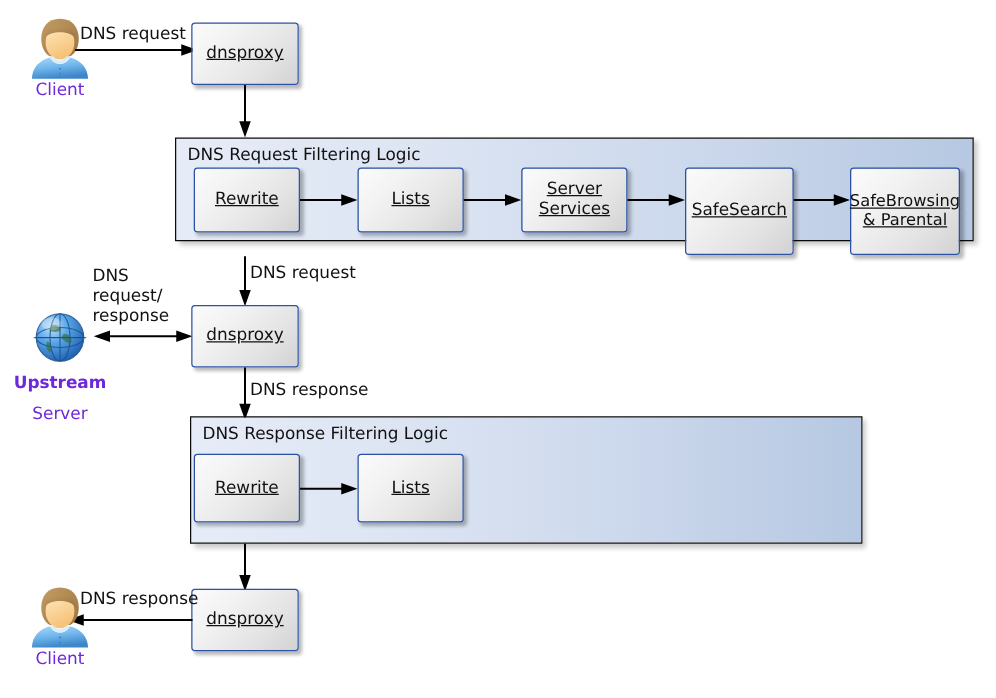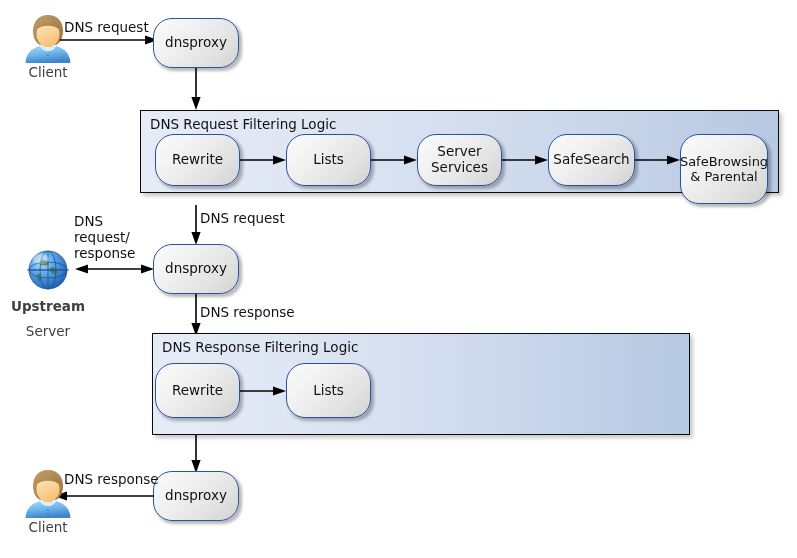--- a/index.html
+++ b/index.html
@@ -19,31 +19,32 @@
     position: absolute;
     left: 0; top: 0;
     width: 797px;
     height: 558px;
   }
 
   
   .node {
     position: absolute;
     border: 1.5px solid #2a51a3;
-    border-radius: 19px;
+    border-radius: 3px;
     background: linear-gradient(135deg, #fbfbfb 0%, #f2f2f2 32%, #e3e3e3 70%, #d2d2d2 100%);
     box-shadow: 2.5px 2.5px 3px rgba(0,0,0,0.28);
     display: flex;
     align-items: center;
     justify-content: center;
     text-align: left;
     font-size: 13.5px;
     line-height: 1.18;
     color: #111111;
     box-sizing: border-box;
+    text-decoration: underline;
   }
   .node span { display: block; }
 
   
   .group {
     position: absolute;
     border: 1.5px solid #0a0a0a;
     background: linear-gradient(to right, #e6ecf7 0%, #dde5f3 30%, #ccd8ec 65%, #b6c8e2 100%);
     box-shadow: 3px 3px 4px rgba(0,0,0,0.22);
     box-sizing: border-box;
@@ -80,21 +81,21 @@
   }
   .actor .caption,
   .globe-wrap .caption {
     position: absolute;
     left: 50%;
     transform: translateX(-50%);
     font-size: 13.5px;
     line-height: 1.2;
     text-align: center;
     white-space: nowrap;
-    color: #404040;
+    color: #6d28d9;
   }
 
   
   .globe-wrap {
     position: absolute;
     width: 54px;
     height: 72px;
   }
 </style>
 </head>
@@ -177,21 +178,21 @@
     <span>Server</span>
     <span>Services</span>
   </div>
   <div class="edge" style="left:502px; top:150px;">
     <svg width="48" height="20" viewBox="0 0 48 20">
       <line x1="0" y1="10" x2="36" y2="10" stroke="#000" stroke-width="1.6"></line>
       <polygon points="46,10 33,5.4 33,14.6" fill="#000"></polygon>
     </svg>
   </div>
 
-  <div class="node" style="left:548px; top:134px; width:87px; height:52px;">
+  <div class="node" style="left:548px; top:134px; width:87px; height:70px;">
     <span>SafeSearch</span>
   </div>
   <div class="edge" style="left:635px; top:150px;">
     <svg width="47" height="20" viewBox="0 0 47 20">
       <line x1="0" y1="10" x2="35" y2="10" stroke="#000" stroke-width="1.6"></line>
       <polygon points="45,10 32,5.4 32,14.6" fill="#000"></polygon>
     </svg>
   </div>
 
   <div class="node" style="left:680px; top:134px; width:88px; height:70px; flex-direction:column; font-size:13px;">

